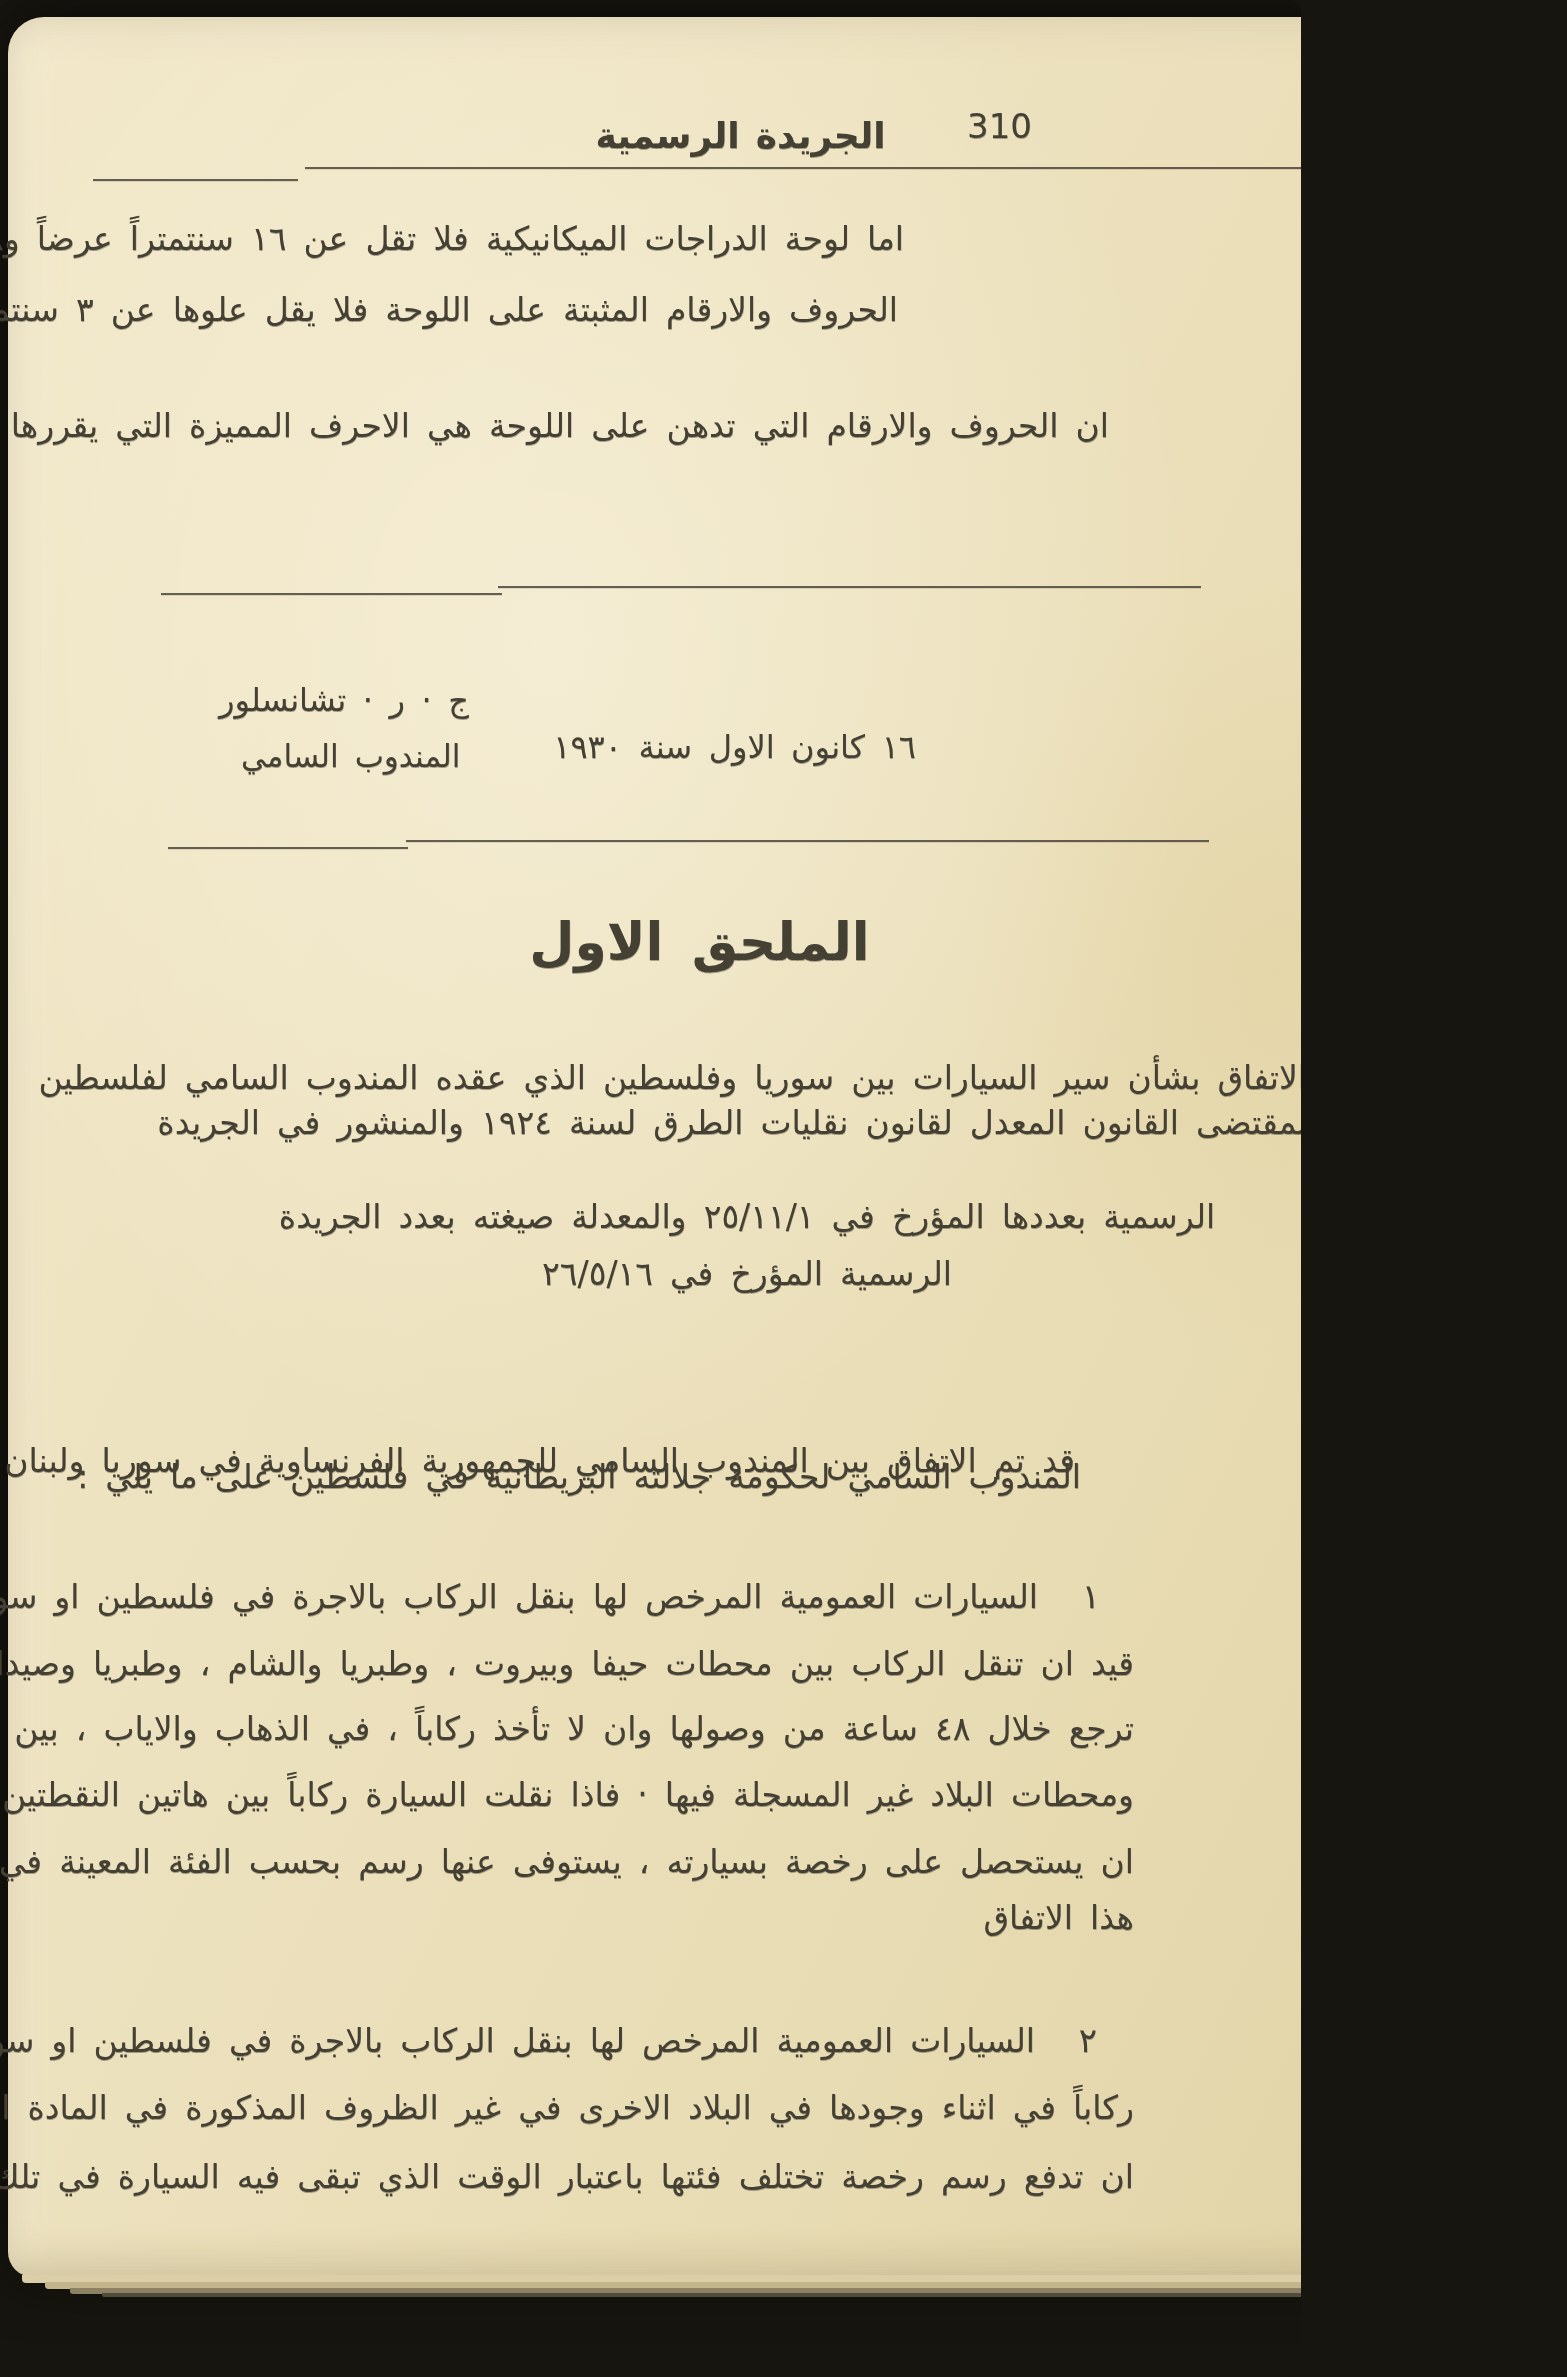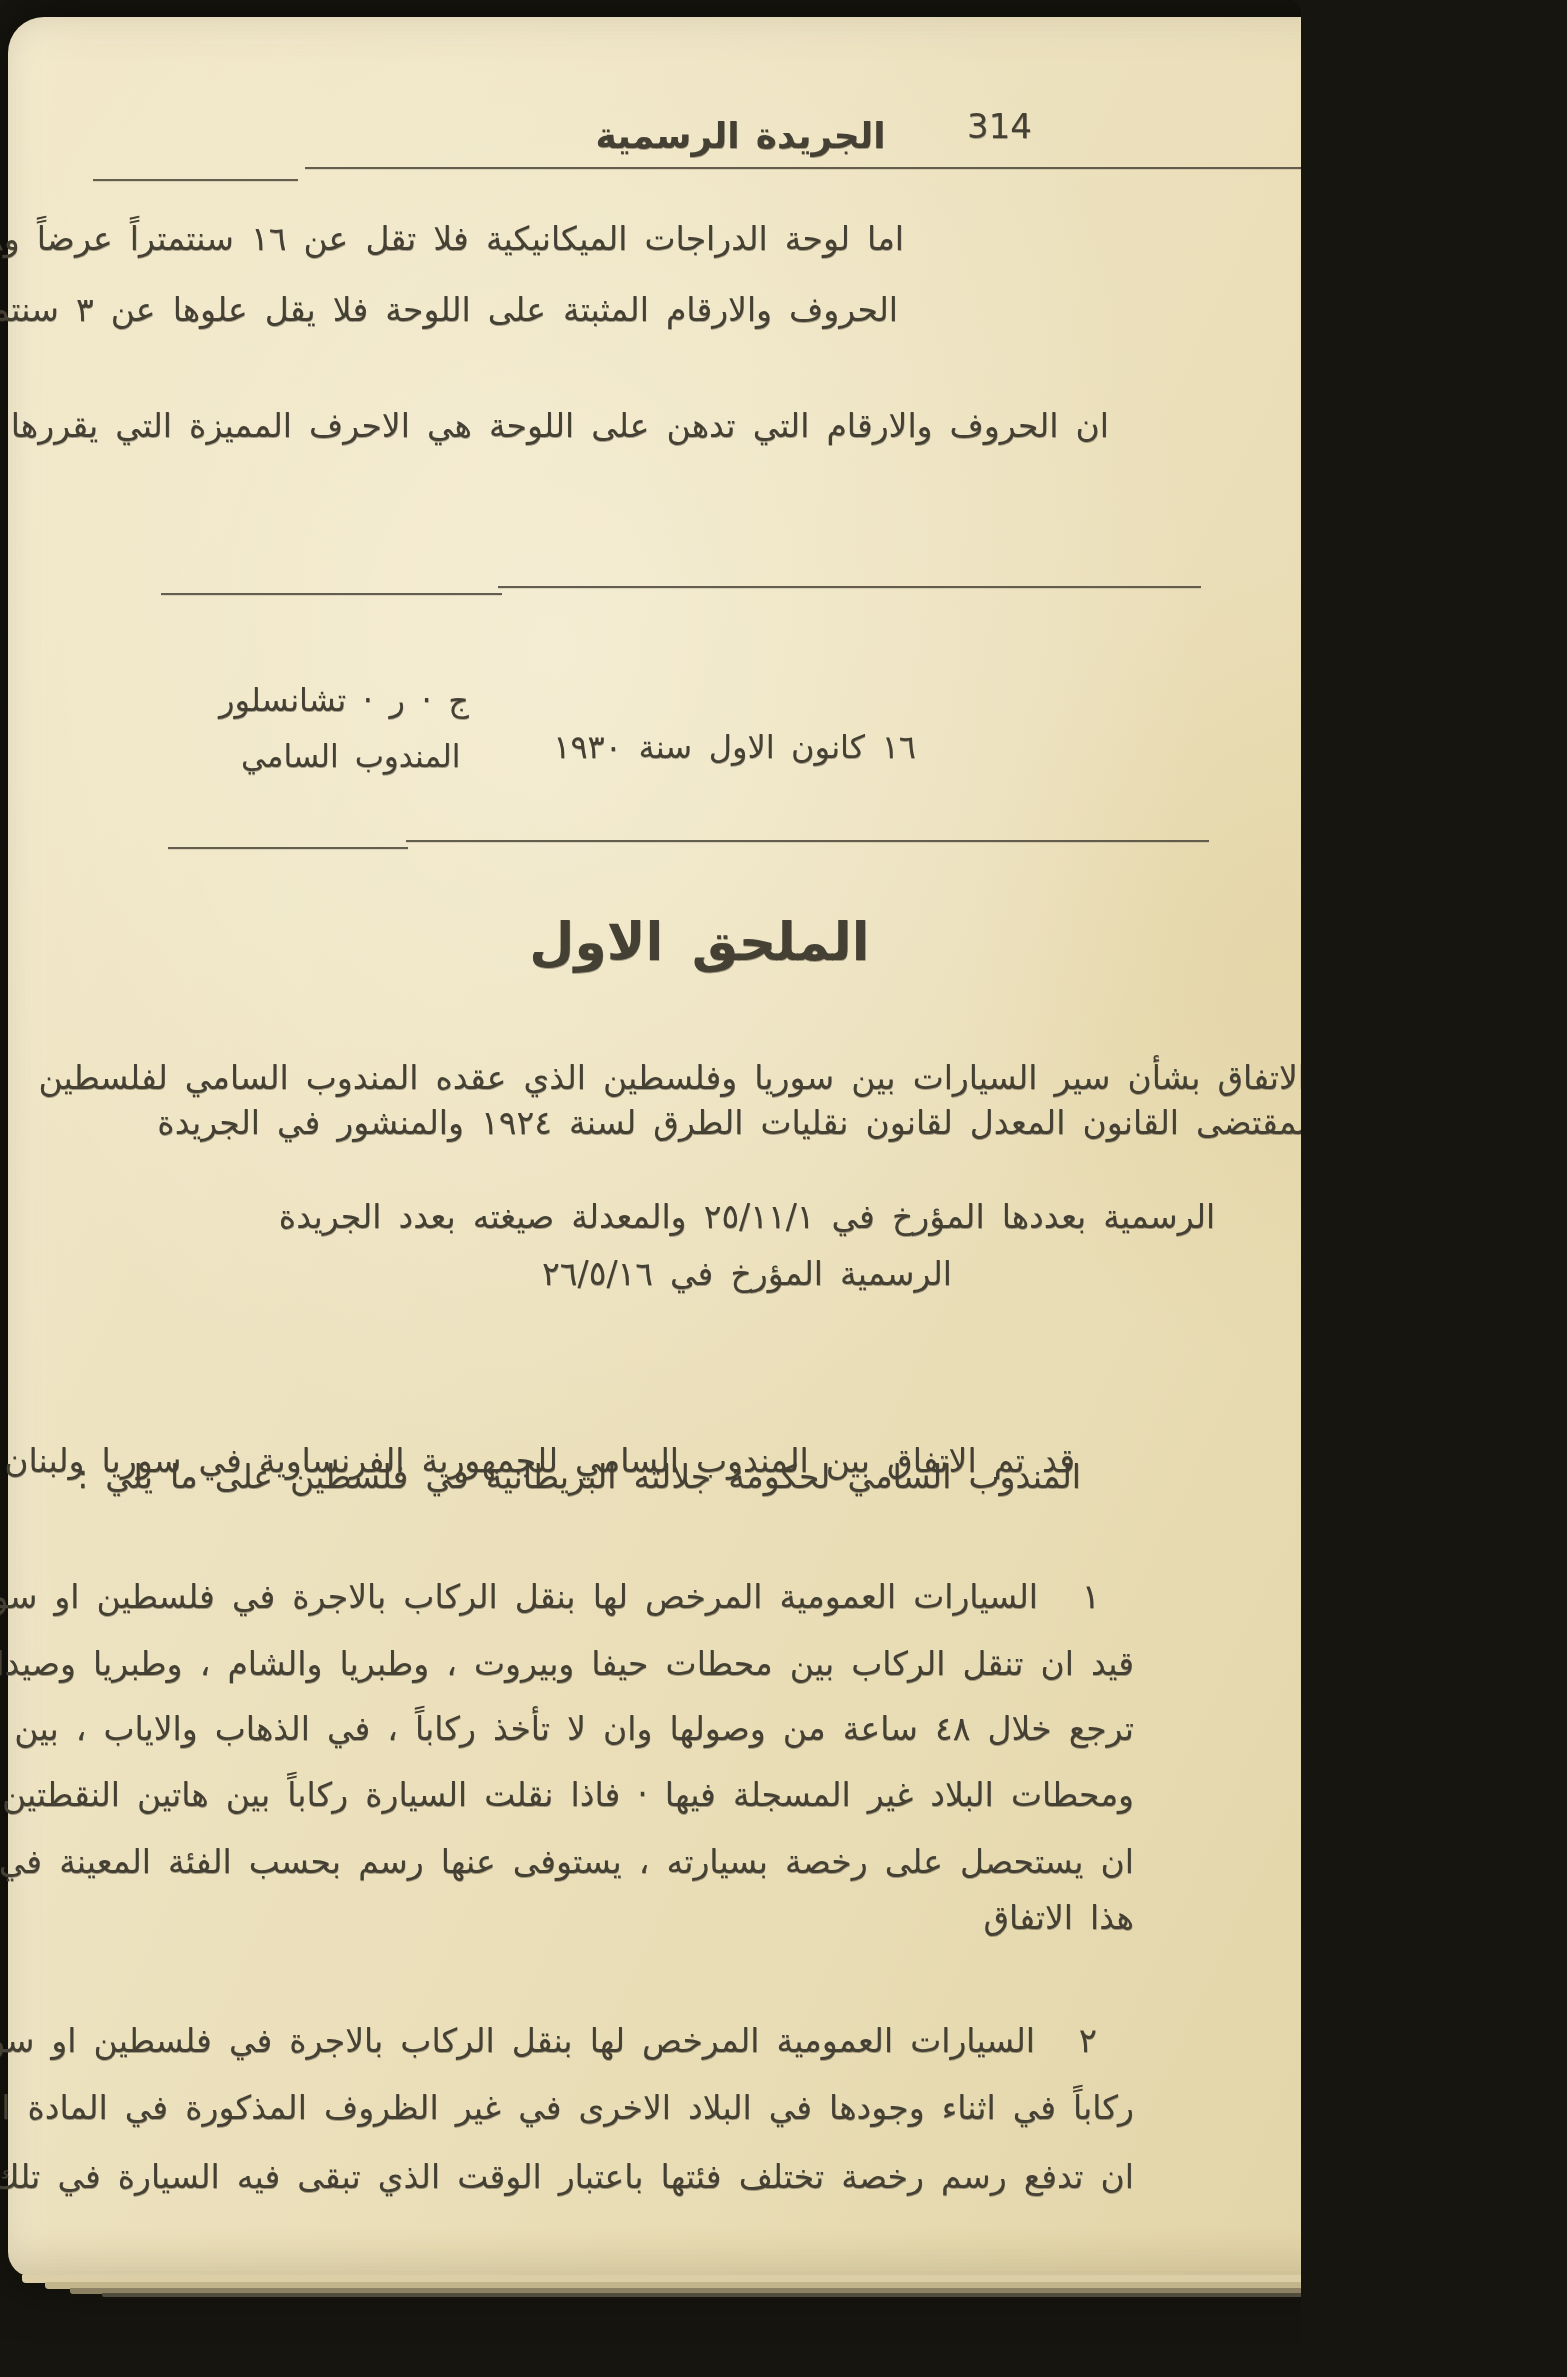--- a/index.html
+++ b/index.html
@@ -85,21 +85,21 @@
 
   <div class="page"></div>
   <div class="fore-edge"></div>
   <div class="fore-edge-bottom"></div>
   <div class="sheet sheet-a"></div>
   <div class="sheet sheet-b"></div>
   <div class="sheet sheet-c"></div>
   <div class="sheet sheet-d"></div>
 
   <div class="txt masthead">الجريدة الرسمية</div>
-  <div class="txt pagenum">314</div>
+  <div class="txt pagenum">310</div>
   <div class="rule rule1a"></div>
   <div class="rule rule1b"></div>
 
   <div class="txt" style="right:397px;top:218px;">اما لوحة الدراجات الميكانيكية فلا تقل عن ١٦ سنتمتراً عرضاً و١٨ سنتمتراً طولا واما</div>
   <div class="txt" style="right:403px;top:289px;">الحروف والارقام المثبتة على اللوحة فلا يقل علوها عن ٣ سنتمترات</div>
 
   <div class="txt" style="right:192px;top:405px;">ان الحروف والارقام التي تدهن على اللوحة هي الاحرف المميزة التي يقررها مرجع</div>
 
   <div class="rule ruleMa"></div>
   <div class="rule ruleMb"></div>

